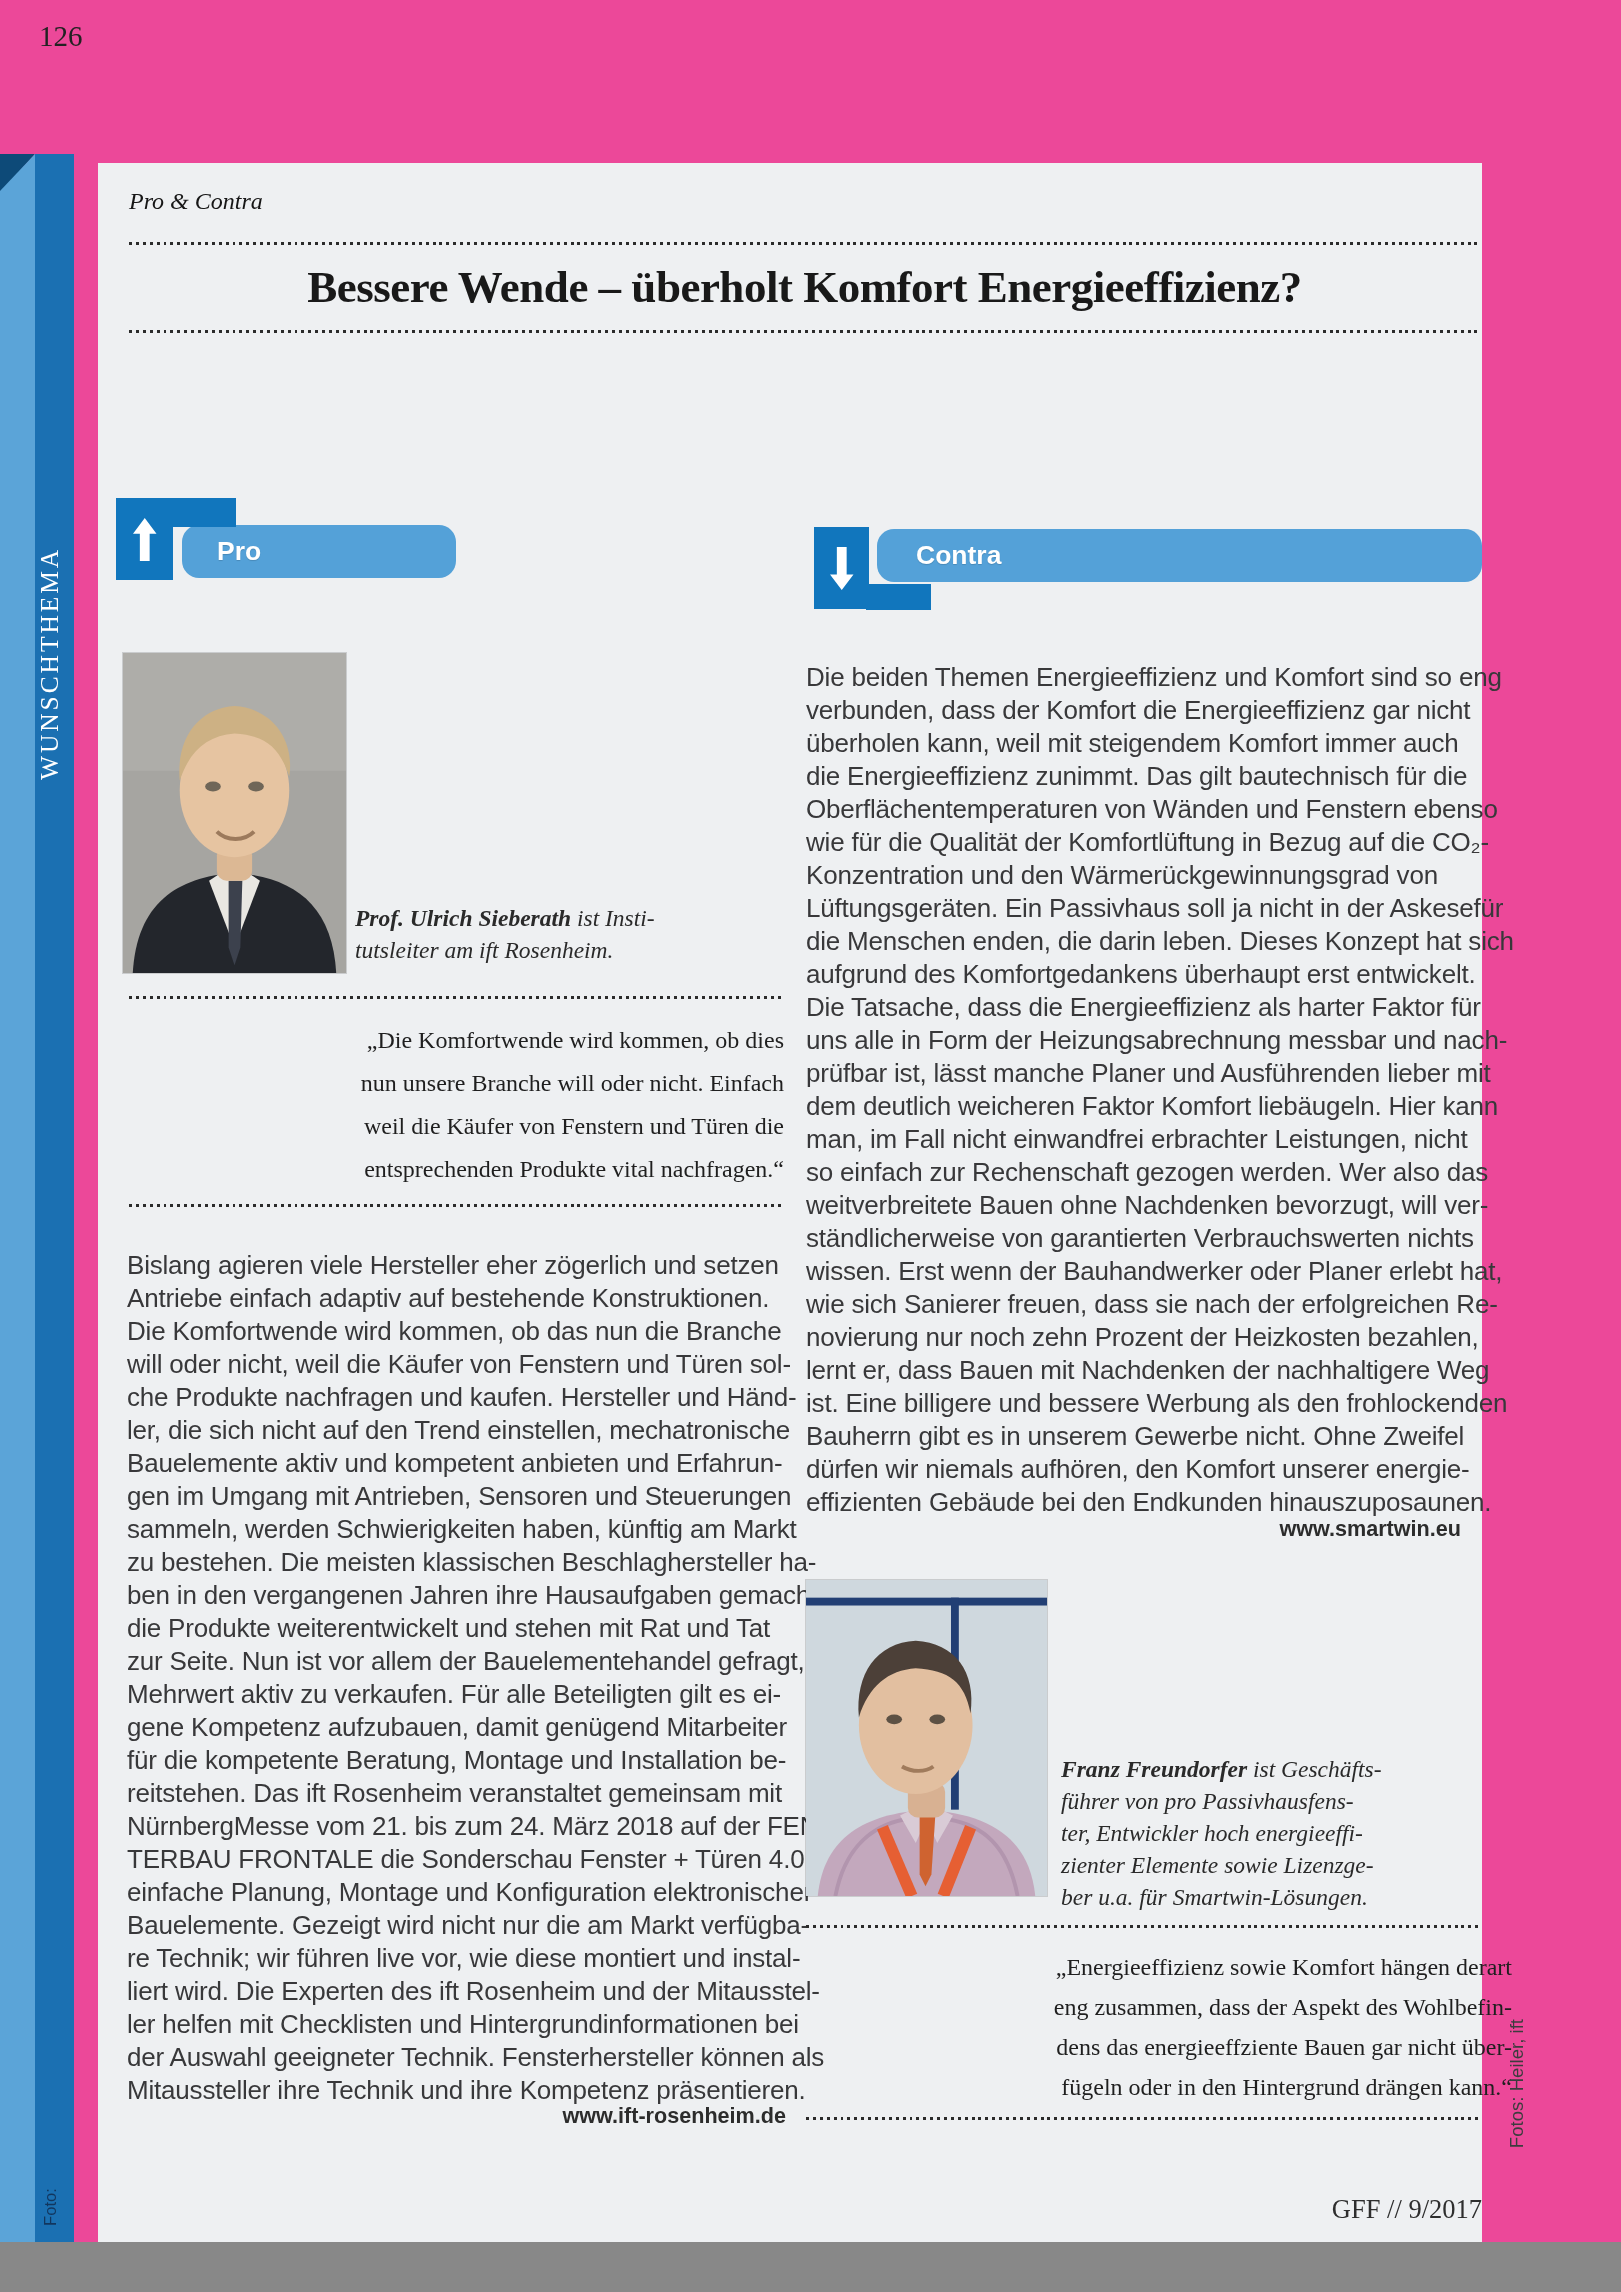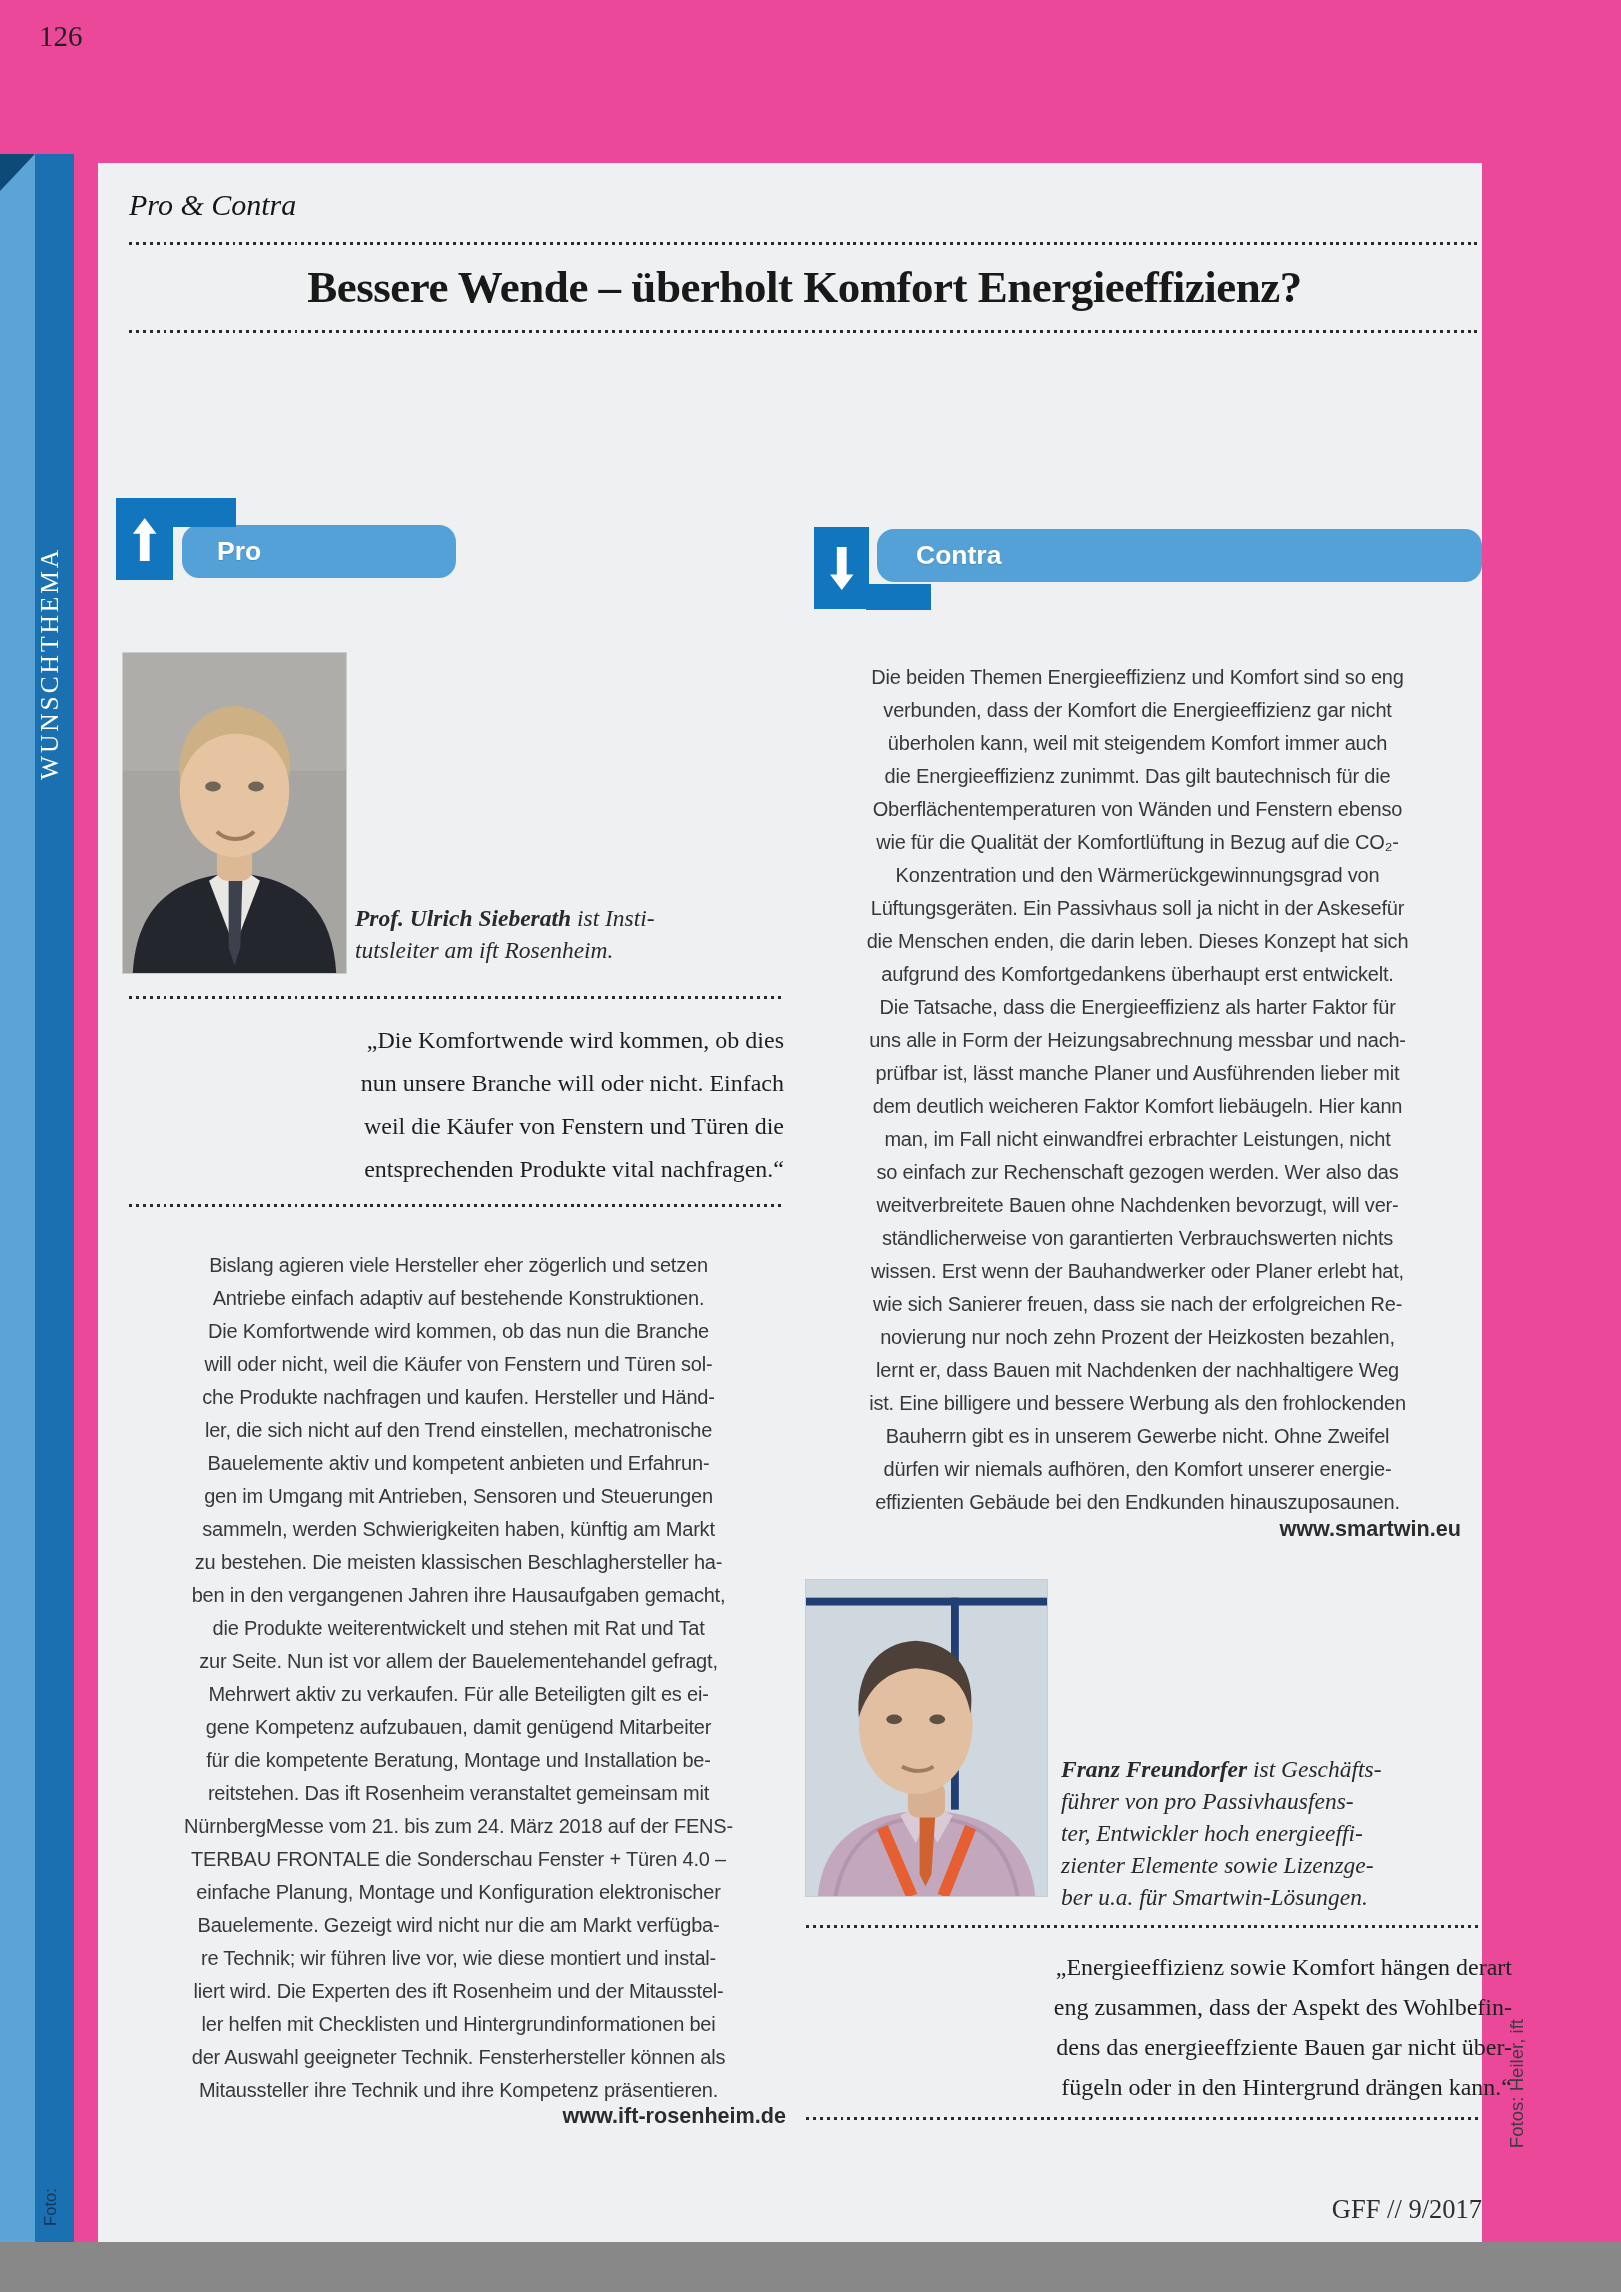--- a/index.html
+++ b/index.html
@@ -50,21 +50,21 @@
   }
   .ribbon-label .vert{height:100%;display:flex;align-items:center;}
   .foto-left{
     position:absolute;left:41px;top:2188px;width:33px;height:78px;
     color:#12365e;font-size:16.7px;
   }
   
   .kicker{
     position:absolute;left:129px;top:188px;
     font-family:"Liberation Serif", serif;font-style:italic;
-    font-size:30px;color:#161616;
+    font-size:24px;color:#161616;
   }
   .dotted{
     position:absolute;height:2.9px;
     background:repeating-linear-gradient(90deg,#2b2b2b 0 2.9px,transparent 2.9px 6.9px);
   }
   .dot1{left:129px;top:242px;width:1351px;}
   .dot2{left:129px;top:330px;width:1351px;}
   .title{
     position:absolute;left:129px;top:249px;width:1351px;height:76px;
     font-family:"Liberation Serif", serif;font-weight:bold;
@@ -114,22 +114,22 @@
   }
   .quote-pro{left:129px;top:1019px;width:655px;}
   .quote-contra{left:832px;top:1947px;width:680px;line-height:40px;}
   .dot3{left:129px;top:996px;width:655px;}
   .dot4{left:129px;top:1204px;width:655px;}
   .dot5{left:806px;top:1925px;width:676px;}
   .dot6{left:806px;top:2117px;width:676px;}
   
   .body-col{
     position:absolute;
-    font-size:20px;line-height:33px;color:#38383a;
-    letter-spacing:-0.2px;white-space:pre;text-align:center;
+    font-size:26px;line-height:33px;color:#38383a;
+    letter-spacing:-0.2px;white-space:pre;
   }
   .body-pro{left:127px;top:1249px;width:663px;}
   .body-contra{left:806px;top:661px;width:663px;}
   .col-link{
     position:absolute;font-weight:bold;font-size:21.6px;color:#2c2c2c;
     text-align:right;text-decoration:none;display:block;
   }
   .link-pro{left:127px;top:2103px;width:659px;}
   .link-contra{left:806px;top:1516px;width:655px;}
   

